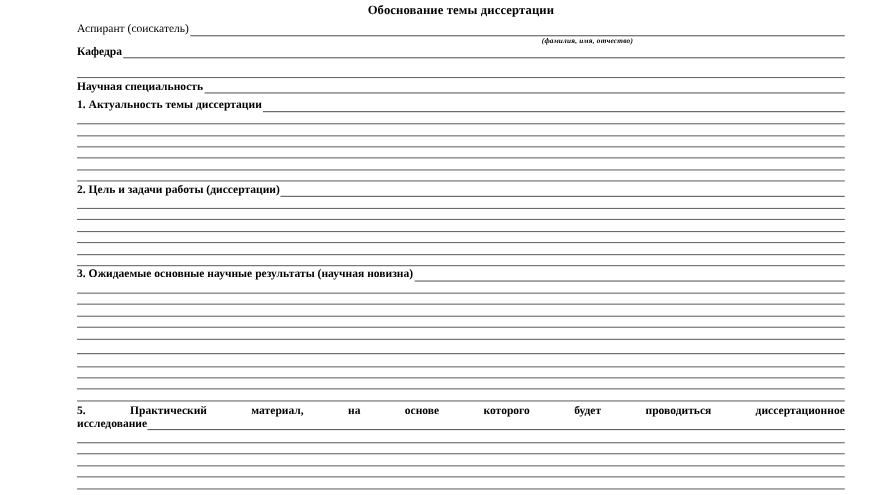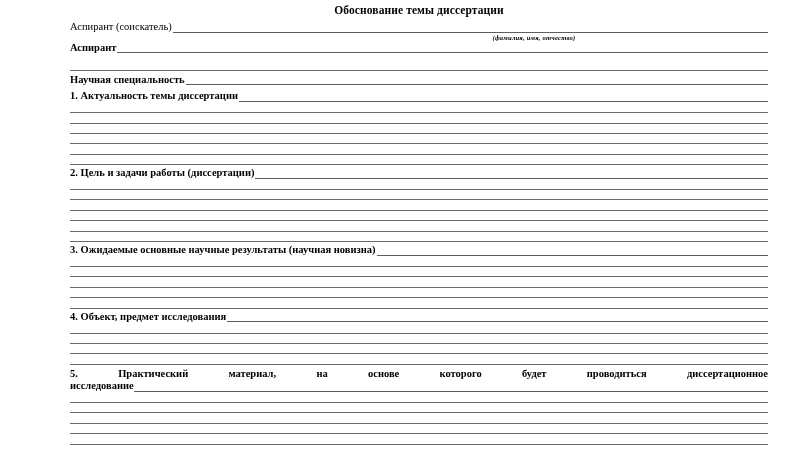--- a/index.html
+++ b/index.html
@@ -96,21 +96,21 @@
     line-height: 12.4px;
     text-align: justify;
     text-align-last: justify;
     margin: 0;
   }
   .just-head2 {
     font-size: 10.5px;
     font-weight: bold;
     line-height: 12.4px;
     display: flex;
-    align-items: center;
+    align-items: flex-start;
     white-space: nowrap;
   }
   .just-head2 .fill {
     flex: 1 1 auto;
     border-bottom: 1px solid #5d5d5d;
     height: 10px;
   }
 </style>
 </head>
 <body>
@@ -120,21 +120,21 @@
 
     <div class="doc-title">Обоснование темы диссертации</div>
 
     <div class="row">
       <span class="lbl reg">Аспирант (соискатель)</span>
       <span class="fill"></span>
     </div>
     <div class="caption">(фамилия, имя, отчество)</div>
 
     <div class="row">
-      <span class="lbl">Аспирант</span>
+      <span class="lbl">Кафедра</span>
       <span class="fill"></span>
     </div>
 
     <div class="gap6"></div>
 
     <div class="rule"></div>
 
     <div class="gap3"></div>
 
     <div class="row">
@@ -182,21 +182,20 @@
       <div class="rule"></div>
       <div class="rule"></div>
       <div class="rule"></div>
       <div class="rule"></div>
       <div class="rule"></div>
     </div>
 
     <div class="gap2"></div>
 
     <div class="row">
-      <span class="lbl">4. Объект, предмет исследования </span>
       <span class="fill"></span>
     </div>
     <div>
       <div class="rule"></div>
       <div class="rule"></div>
       <div class="rule"></div>
       <div class="rule"></div>
     </div>
 
     <div class="gap3"></div>

